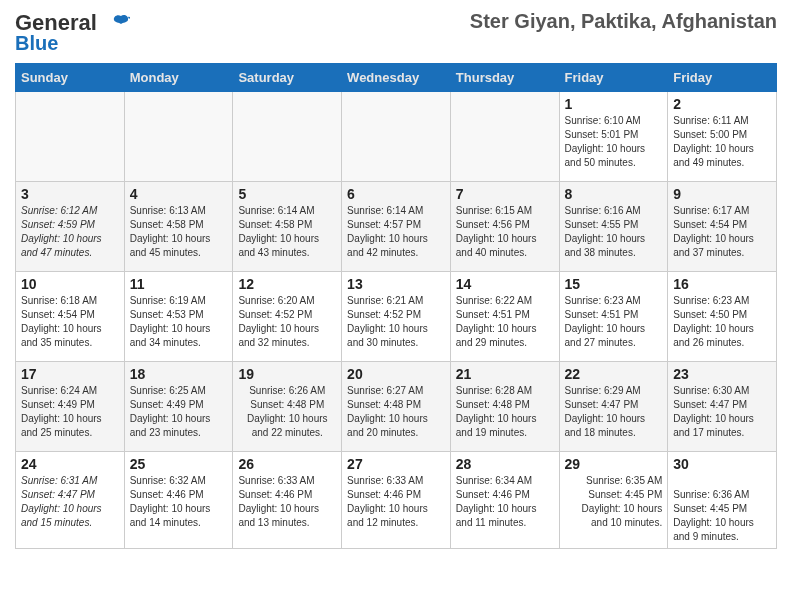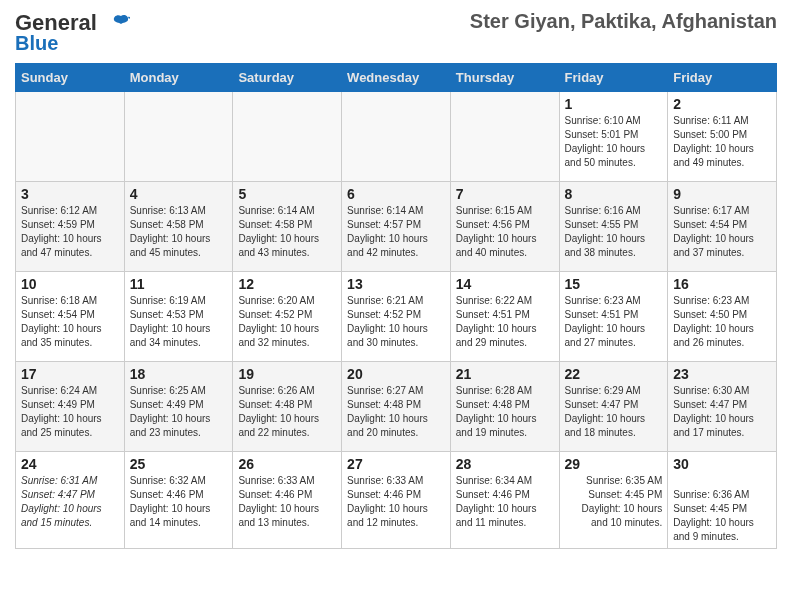--- a/index.html
+++ b/index.html
@@ -130,21 +130,21 @@
           <span class="day-num">2</span>
           <div class="day-info" style="white-space: pre-line;">Sunrise: 6:11 AM
 Sunset: 5:00 PM
 Daylight: 10 hours
 and 49 minutes.</div>
         </td>
       </tr>
       <tr>
         <td>
           <span class="day-num">3</span>
-          <div class="day-info" style="white-space: pre-line;">Sunrise: 6:12 AM
+          <div class="day-info" style="white-space: pre-line; font-style: italic;">Sunrise: 6:12 AM
 Sunset: 4:59 PM
 Daylight: 10 hours
 and 47 minutes.</div>
         </td>
         <td>
           <span class="day-num">4</span>
           <div class="day-info" style="white-space: pre-line;">Sunrise: 6:13 AM
 Sunset: 4:58 PM
 Daylight: 10 hours
 and 45 minutes.</div>
@@ -246,21 +246,21 @@
         </td>
         <td>
           <span class="day-num">18</span>
           <div class="day-info" style="white-space: pre-line;">Sunrise: 6:25 AM
 Sunset: 4:49 PM
 Daylight: 10 hours
 and 23 minutes.</div>
         </td>
         <td>
           <span class="day-num">19</span>
-          <div class="day-info" style="white-space: pre-line;">Sunrise: 6:26 AM
+          <div class="day-info" style="white-space: pre-line; text-align: center;">Sunrise: 6:26 AM
 Sunset: 4:48 PM
 Daylight: 10 hours
 and 22 minutes.</div>
         </td>
         <td>
           <span class="day-num">20</span>
           <div class="day-info" style="white-space: pre-line;">Sunrise: 6:27 AM
 Sunset: 4:48 PM
 Daylight: 10 hours
 and 20 minutes.</div>

